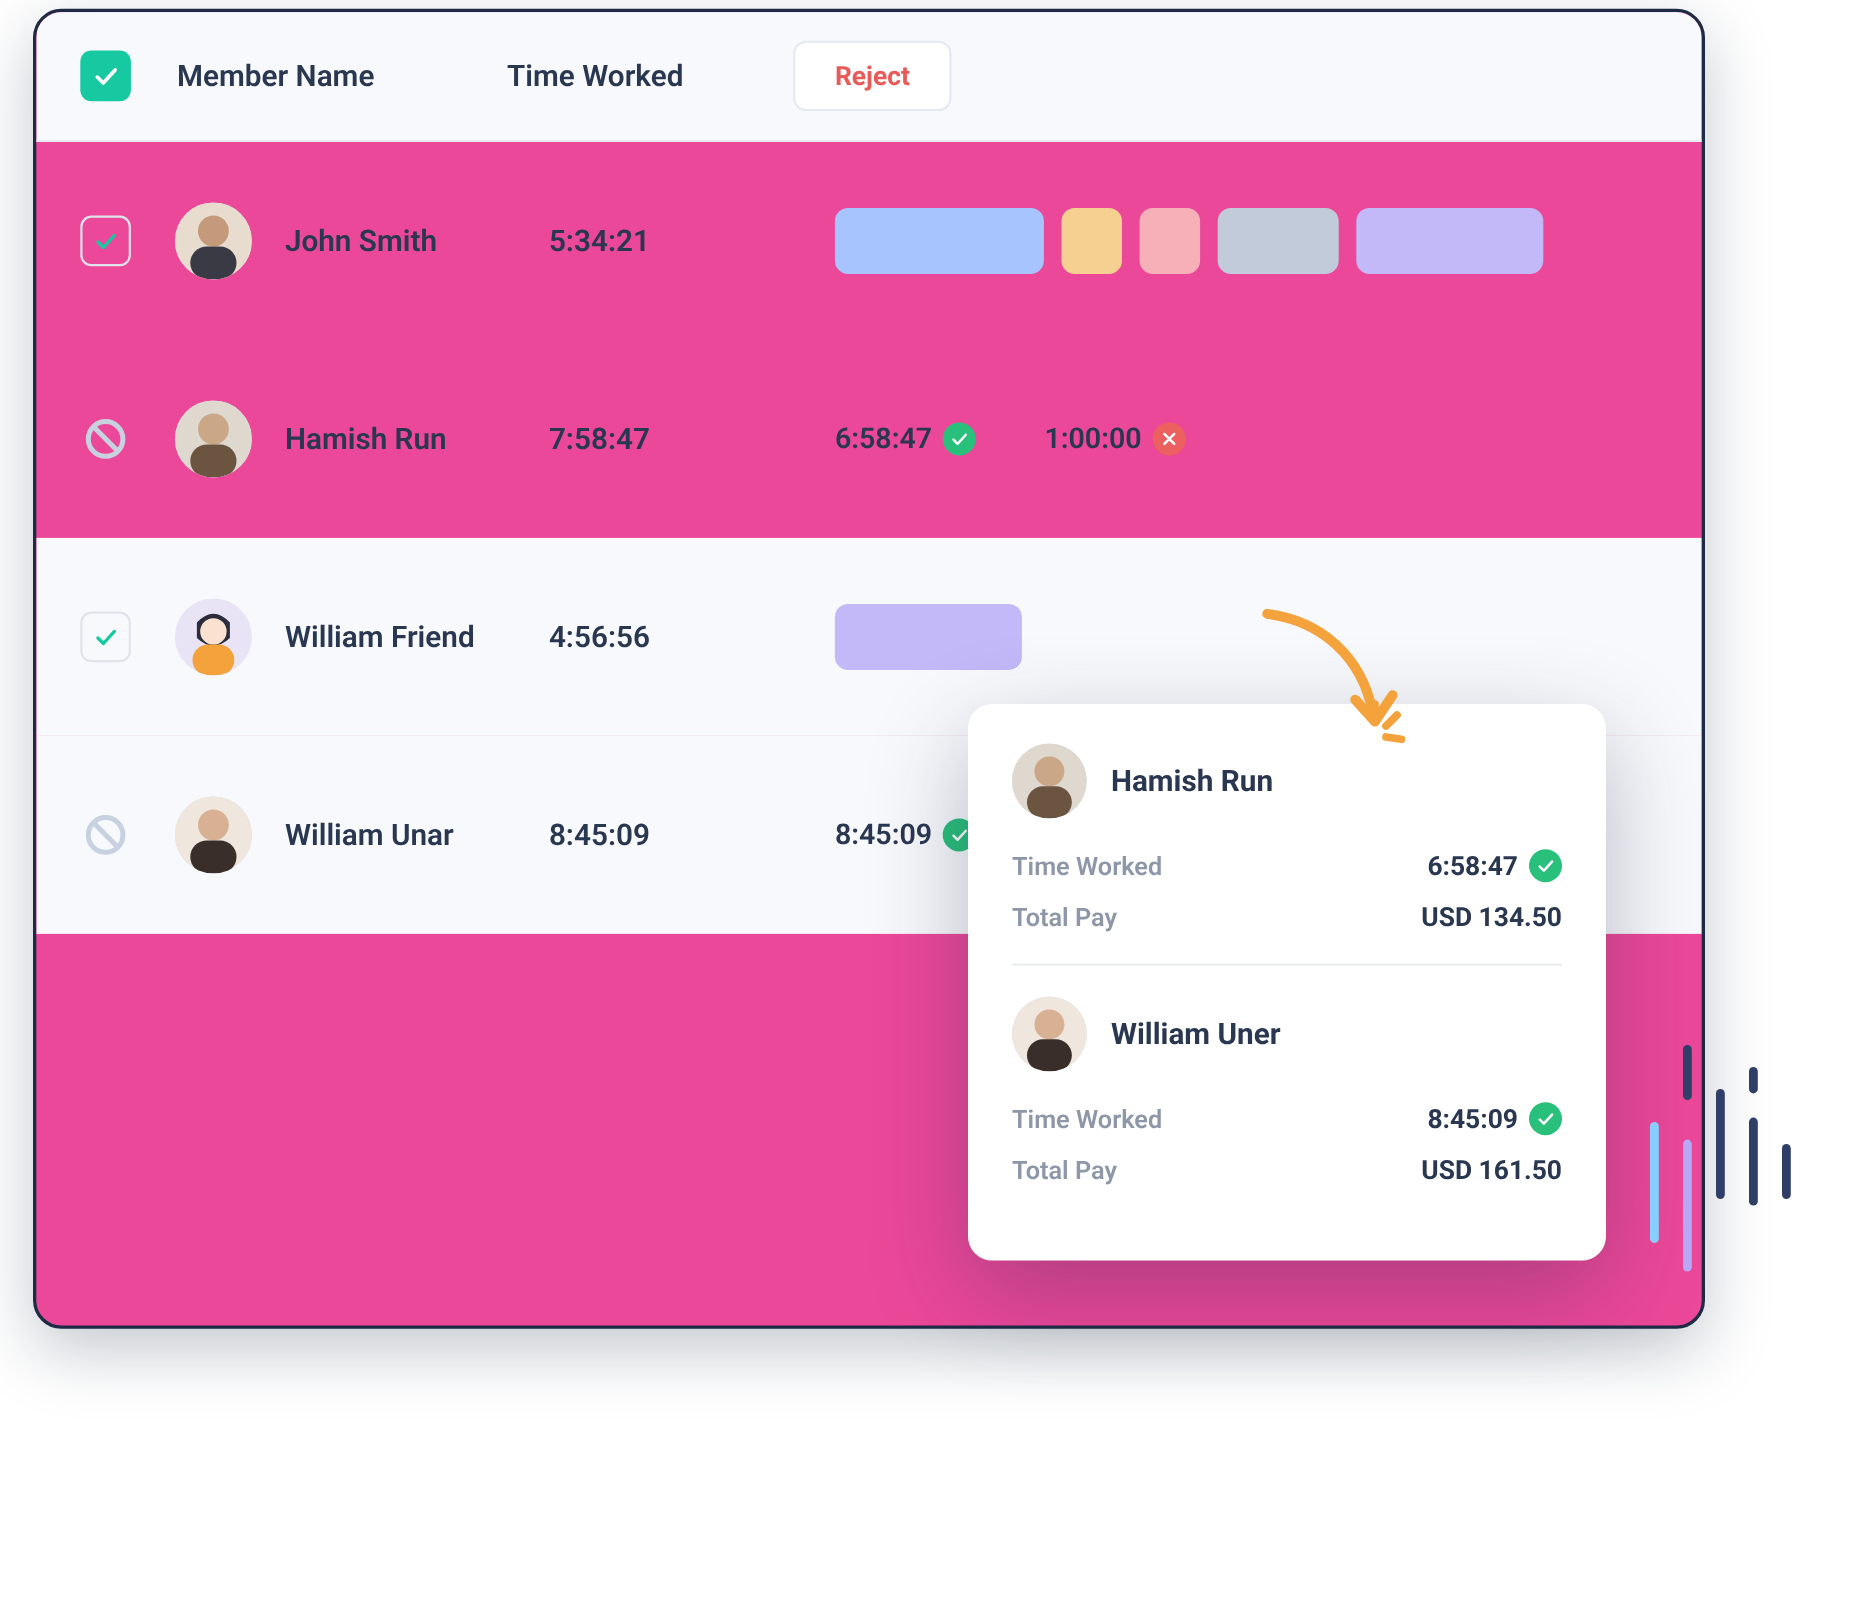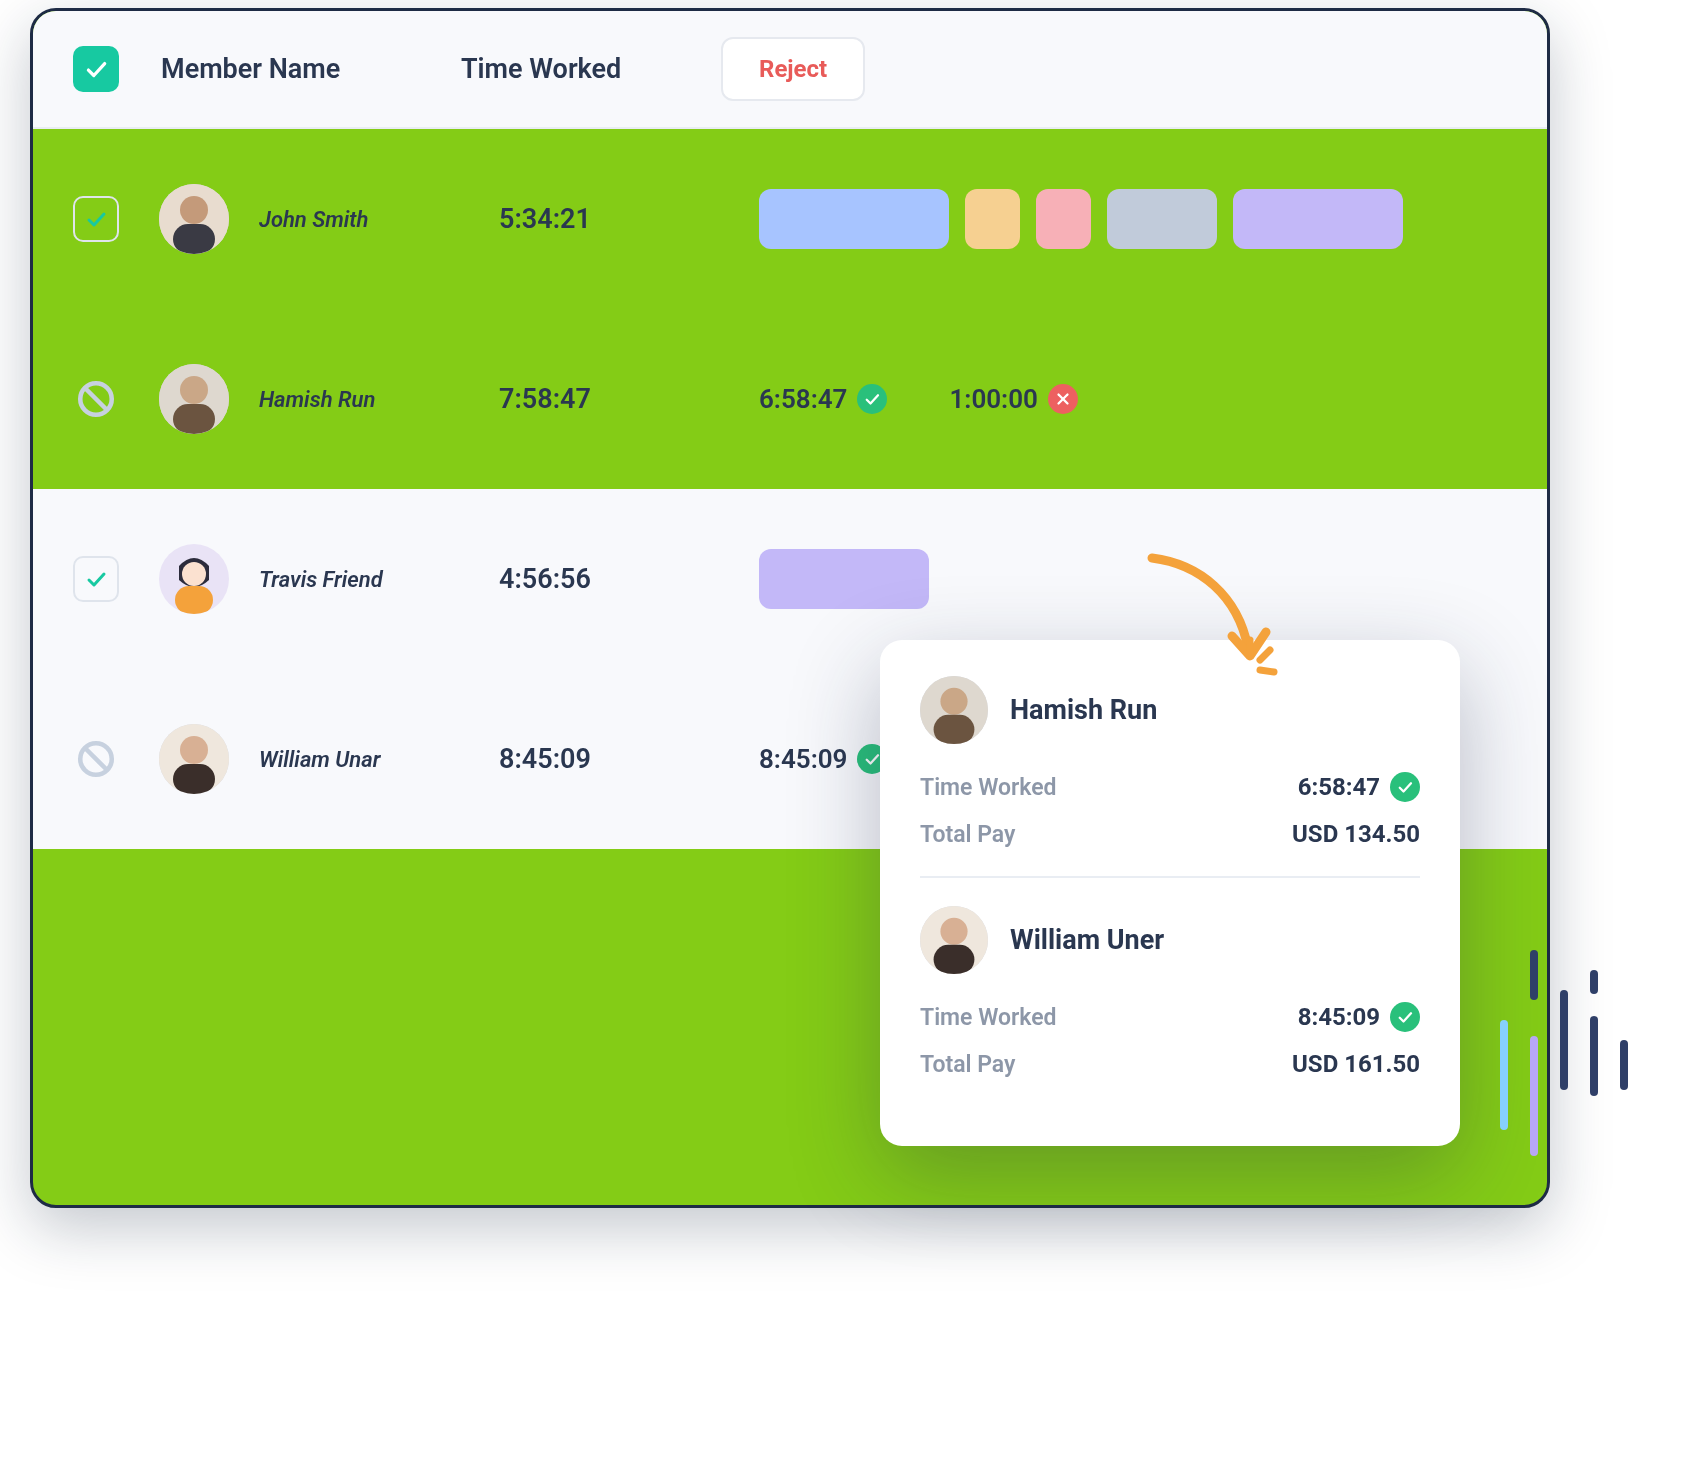--- a/index.html
+++ b/index.html
@@ -1,20 +1,20 @@
 <!DOCTYPE html>
 <html><head>
 <meta charset="utf-8">
 <style>
   * { box-sizing: border-box; margin: 0; padding: 0; }
   html, body { width: 1700px; height: 1458px; background: transparent; font-family: -apple-system, BlinkMacSystemFont, "Segoe UI", Roboto, "Helvetica Neue", sans-serif; }
   .stage { position: relative; width: 1700px; height: 1458px; }
   .card {
     position: absolute; left: 30px; top: 8px; width: 1520px; height: 1200px;
-    background: #84cc16; border: 3px solid #1e2b45; border-radius: 26px;
+    background: #ec4899; border: 3px solid #1e2b45; border-radius: 26px;
     overflow: hidden;
     box-shadow: 0 20px 60px rgba(20,35,60,.25);
   }
   .header {
     display: flex; align-items: center; height: 118px; padding: 0 40px;
     background: #f8f9fc; border-bottom: 2px solid #e9edf3;
   }
   .chk-master {
     width: 46px; height: 46px; border-radius: 10px; background: #17c9a1;
     display: flex; align-items: center; justify-content: center;
@@ -45,21 +45,21 @@
   .row .deny {
     width: 46px; height: 46px; display: flex; align-items: center; justify-content: center;
   }
   .row .deny svg { width: 42px; height: 42px; stroke: #c7d1df; }
   .avatar {
     width: 70px; height: 70px; border-radius: 50%; margin-left: 40px; flex: none;
     background: #d3d8e2;
     display:flex; align-items:center; justify-content:center; overflow:hidden;
   }
   .avatar svg { width:100%; height:100%; }
-  .name { margin-left: 30px; width: 240px; font-size: 22px; font-weight: 600; color: #2a3750; font-style: italic; }
+  .name { margin-left: 30px; width: 240px; font-size: 27px; font-weight: 600; color: #2a3750; }
   .time { width: 260px; font-size: 27px; font-weight: 600; color: #2a3750; }
   .tf { flex: 1; display: flex; align-items: center; gap: 16px; }
   .bar { height: 60px; border-radius: 12px; }
   .c-blue   { background: #a7c4ff; }
   .c-yellow { background: #f6d091; }
   .c-pink   { background: #f7b0b7; }
   .c-grey   { background: #c1cbda; }
   .c-purple { background: #c3b8f8; }
 
   .pair { display:flex; align-items:center; gap:10px; font-size:26px; font-weight:600; color:#2a3750; }
@@ -183,21 +183,21 @@
               <polyline points="5 13 10 18 20 7"></polyline>
             </svg>
           </div>
       <div class="avatar" style="background:#e9e3f6">
         <svg viewBox="0 0 70 70">
               <path d="M20 22 Q35 6 50 22 L50 36 Q35 50 20 36 Z" fill="#2c2c3c"></path>
               <circle cx="35" cy="30" r="12" fill="#fbe1d0"></circle>
               <rect x="16" y="42" width="38" height="28" rx="14" fill="#f4a23b"></rect>
             </svg>
       </div>
-      <div class="name">Travis Friend</div>
+      <div class="name">William Friend</div>
       <div class="time">4:56:56</div>
       <div class="tf">
         <div class="bar c-purple" style="width:170px"></div>
       </div>
     </div>
 
 
     <div class="row alt">
       <div class="deny">
         <svg viewBox="0 0 24 24" fill="none" stroke-width="2.6" stroke-linecap="round">

